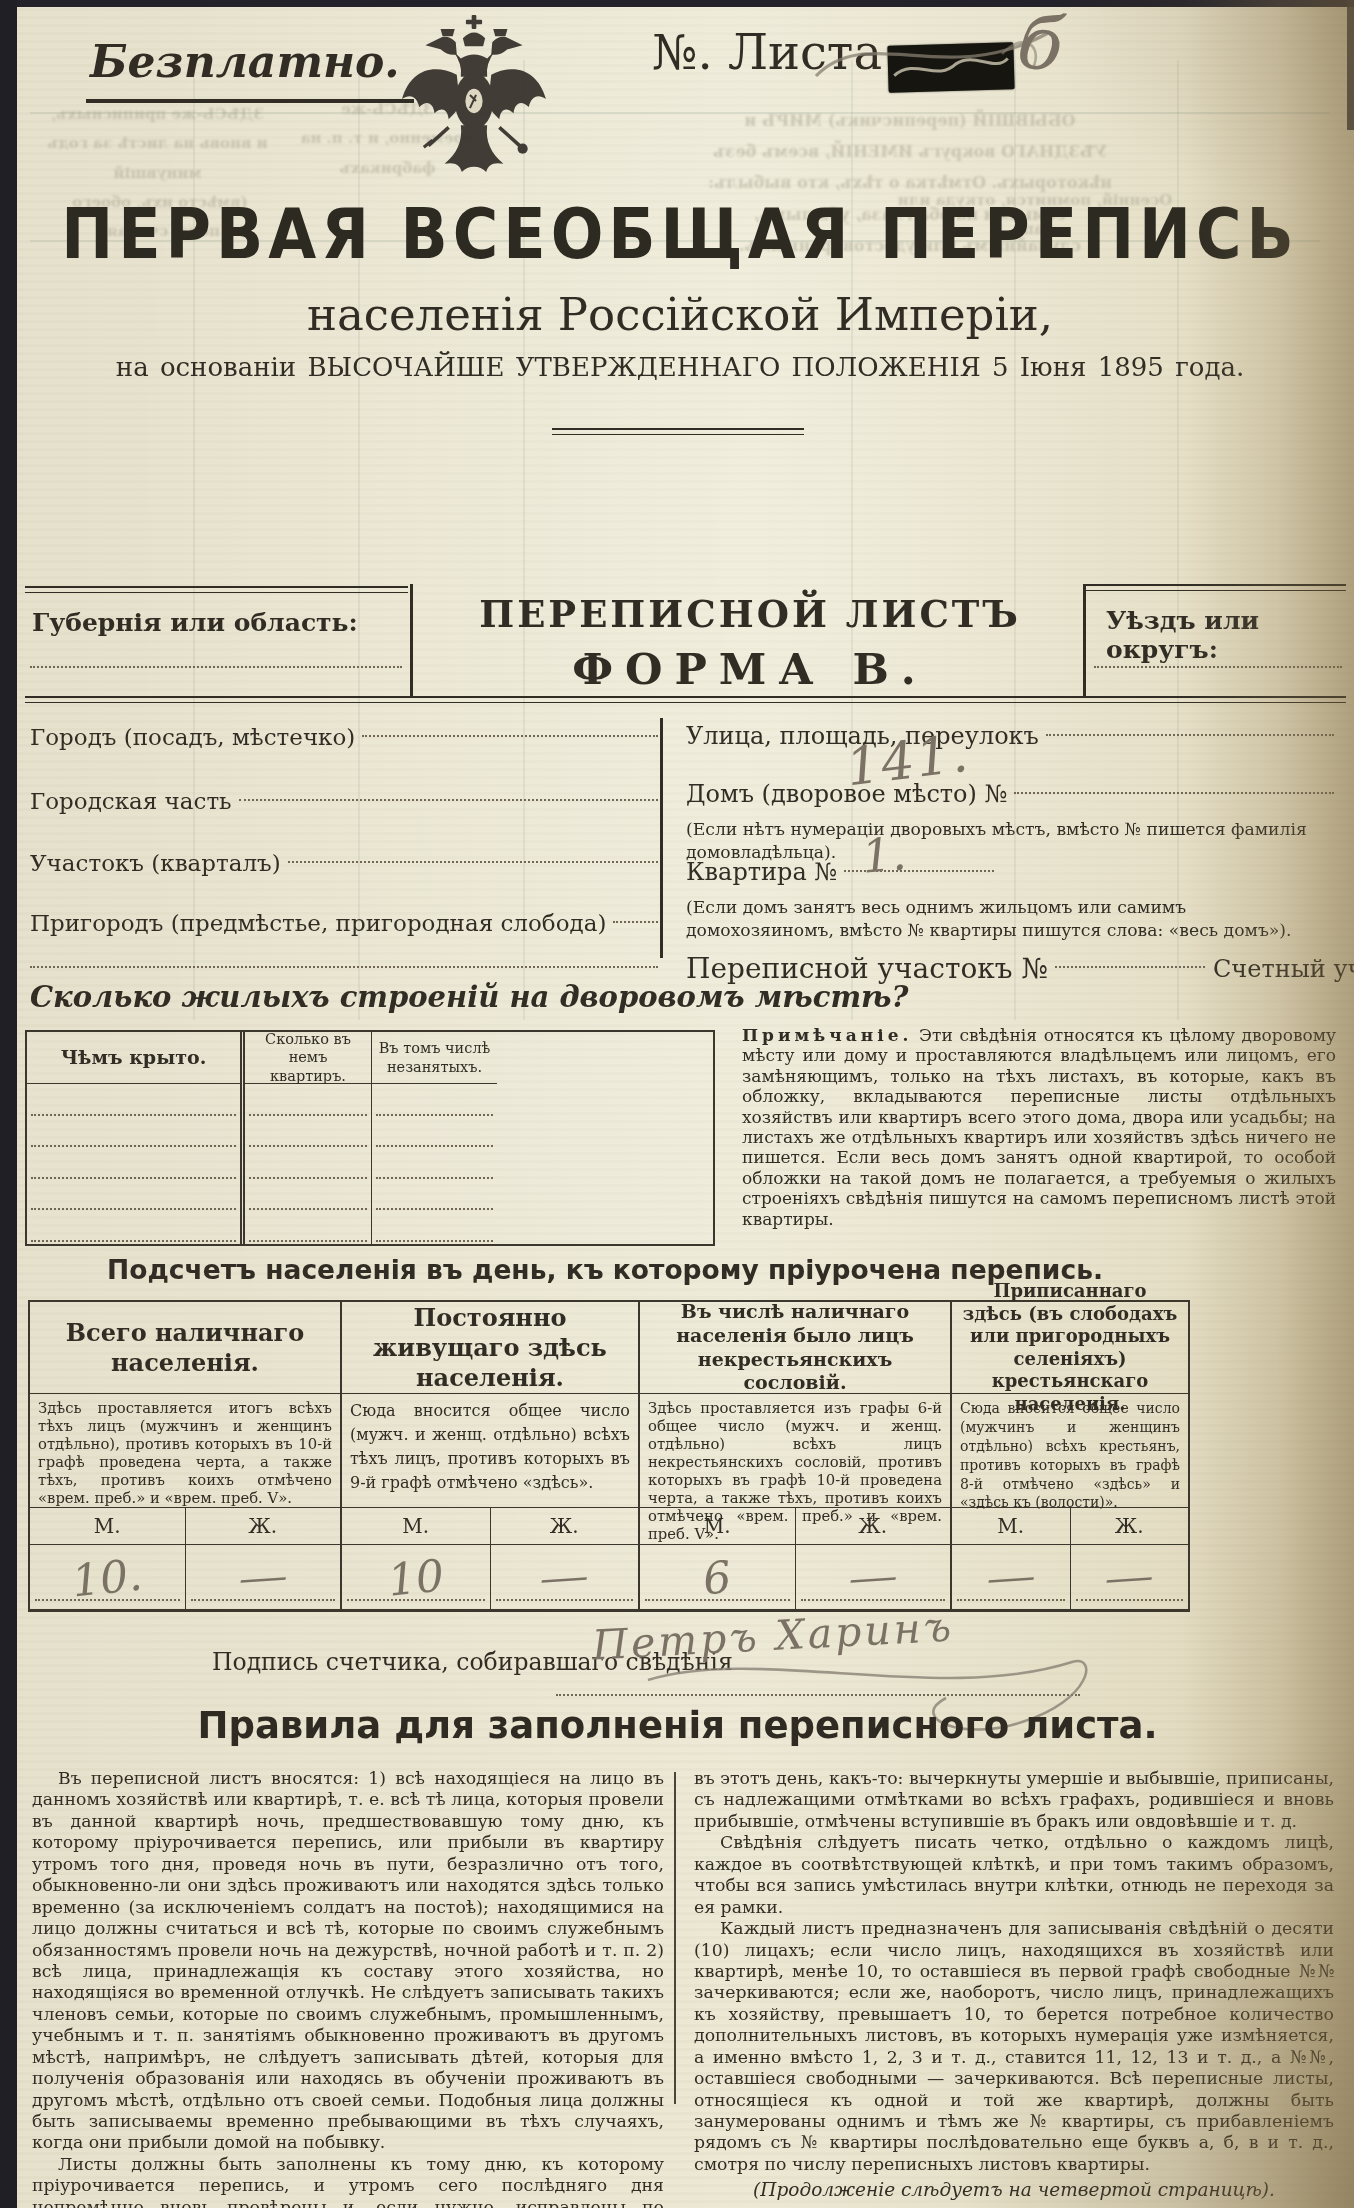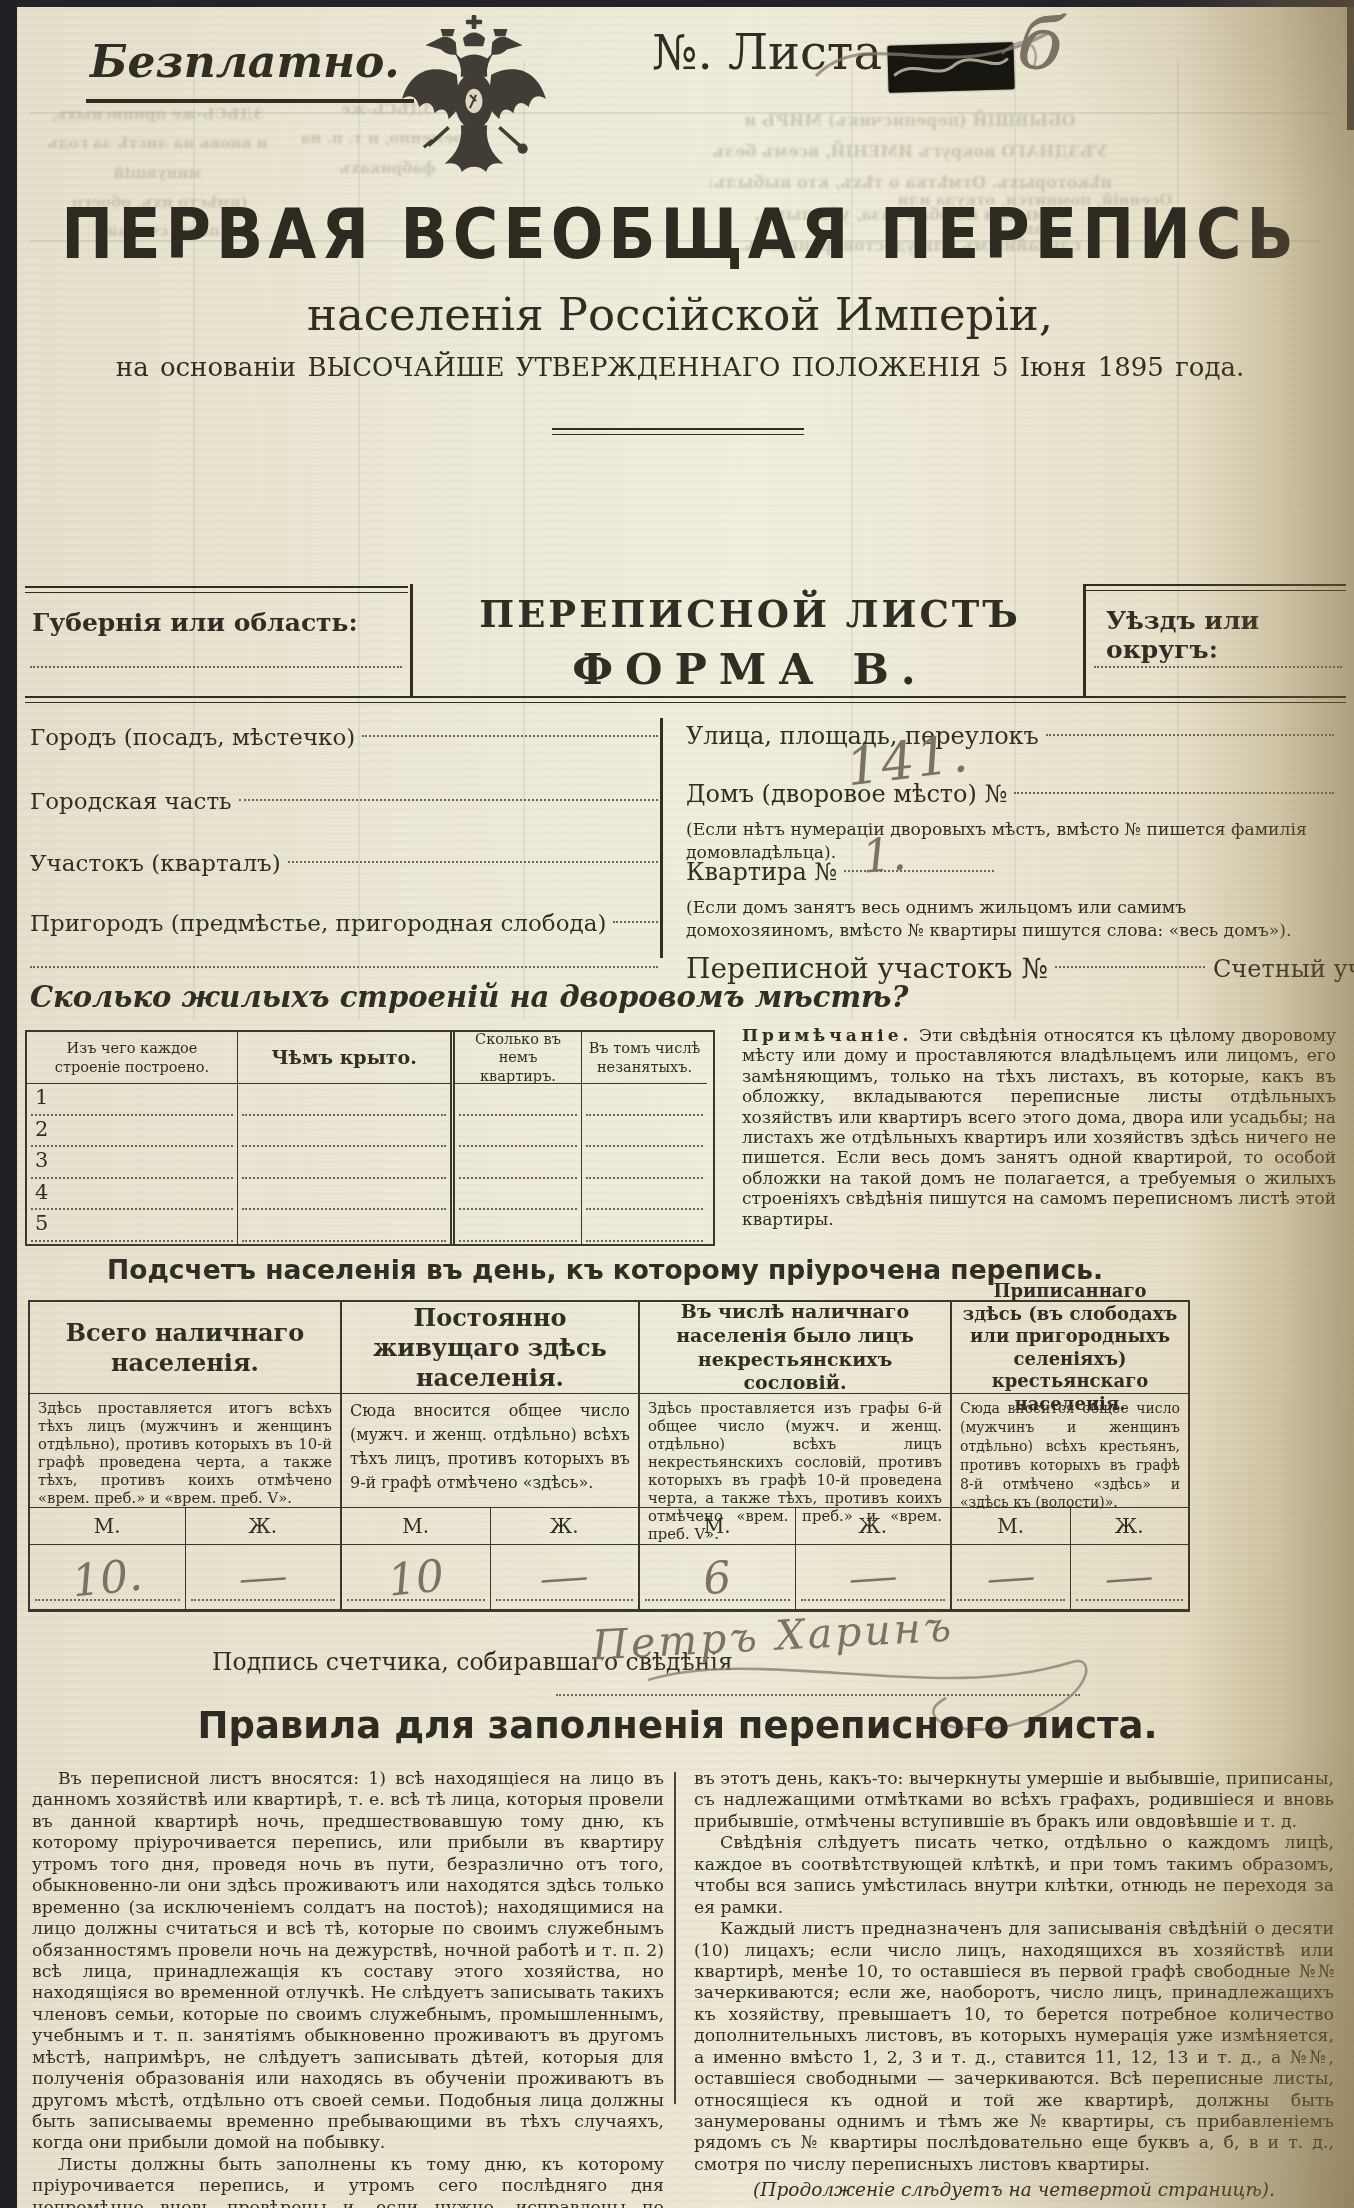--- a/index.html
+++ b/index.html
@@ -219,28 +219,20 @@
     <span class="lbl" style="font-size:24px;margin-left:8px">Счетный участокъ №</span>
     <span class="fill"></span>
   </div>
 
   <div class="abs frow" style="left:30px;top:980px;width:682px">
     <span class="lbl" style="font-size:29px;font-style:italic;font-weight:bold">Сколько жилыхъ строеній на дворовомъ мѣстѣ?</span>
     <span class="fill"></span>
   </div>
 
   <div class="abs btable">
-    <div class="bcol" style="width:210px">
-      <div class="bhead">Изъ чего каждое строеніе построено.</div>
-      <div class="bcell">1</div>
-      <div class="bcell">2</div>
-      <div class="bcell">3</div>
-      <div class="bcell">4</div>
-      <div class="bcell">5</div>
-    </div>
     <div class="bcol" style="width:213px">
       <div class="bhead big">Чѣмъ крыто.</div>
       <div class="bcell"></div>
       <div class="bcell"></div>
       <div class="bcell"></div>
       <div class="bcell"></div>
       <div class="bcell"></div>
     </div>
     <div class="bcol dblsep" style="width:131px">
       <div class="bhead">Сколько въ немъ квартиръ.</div>

